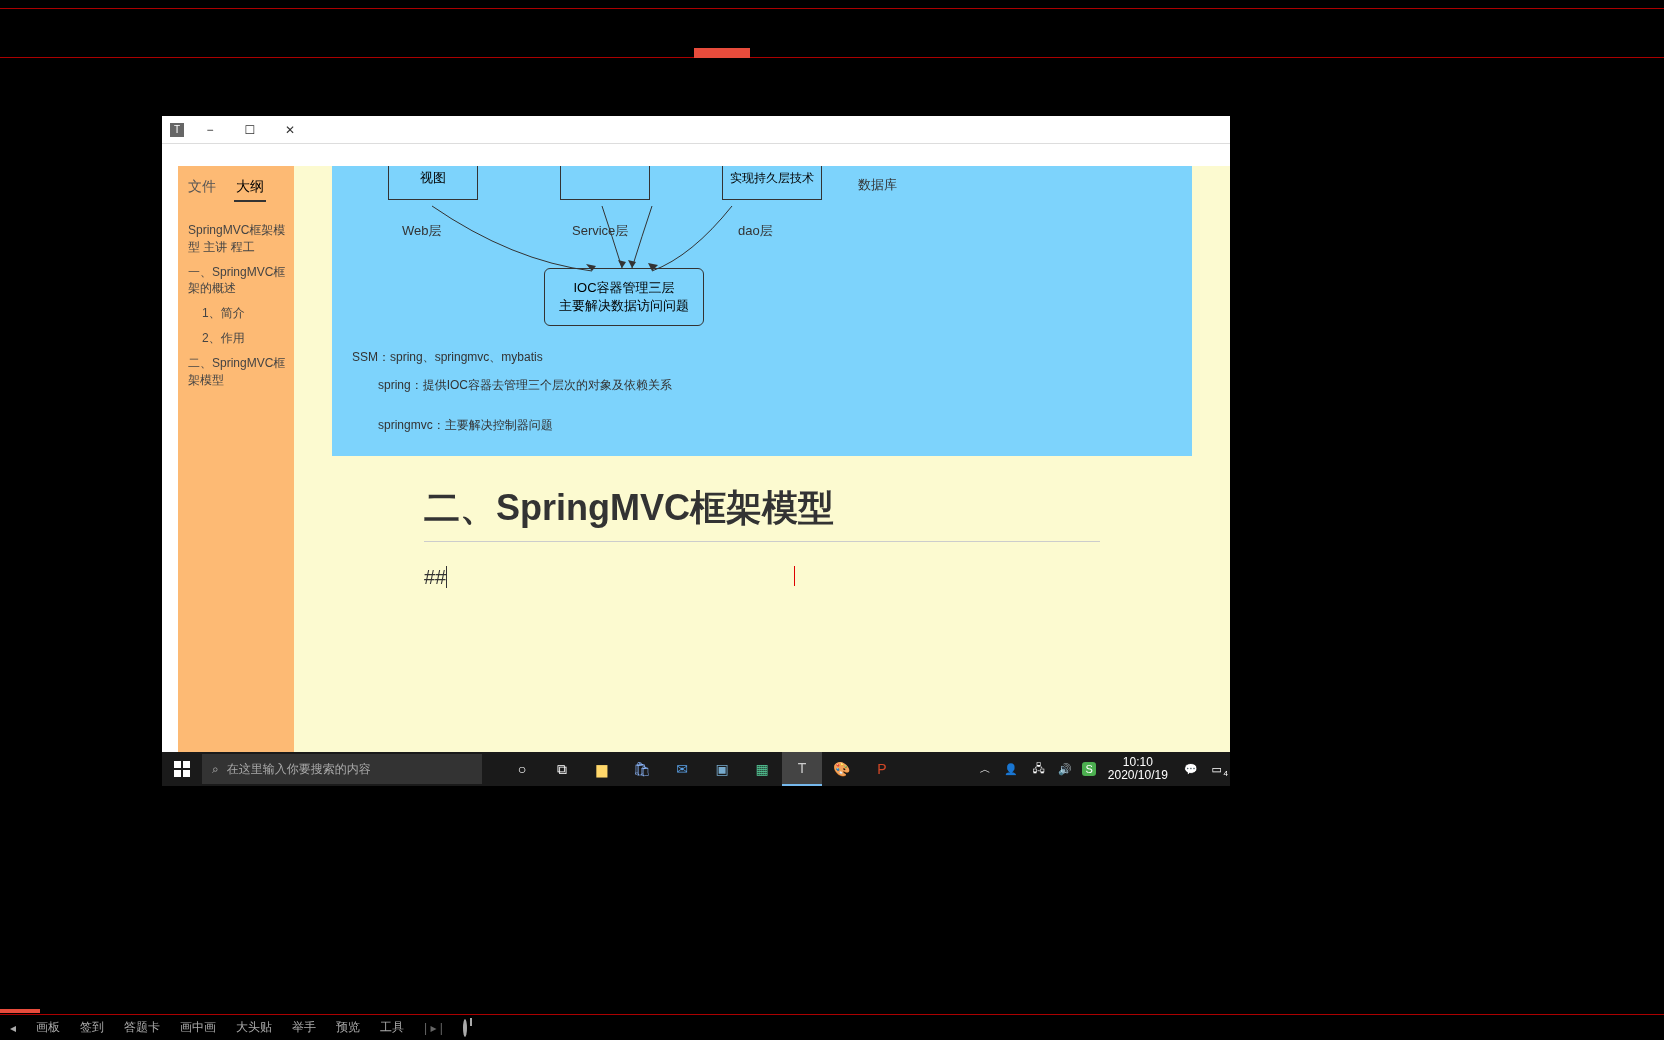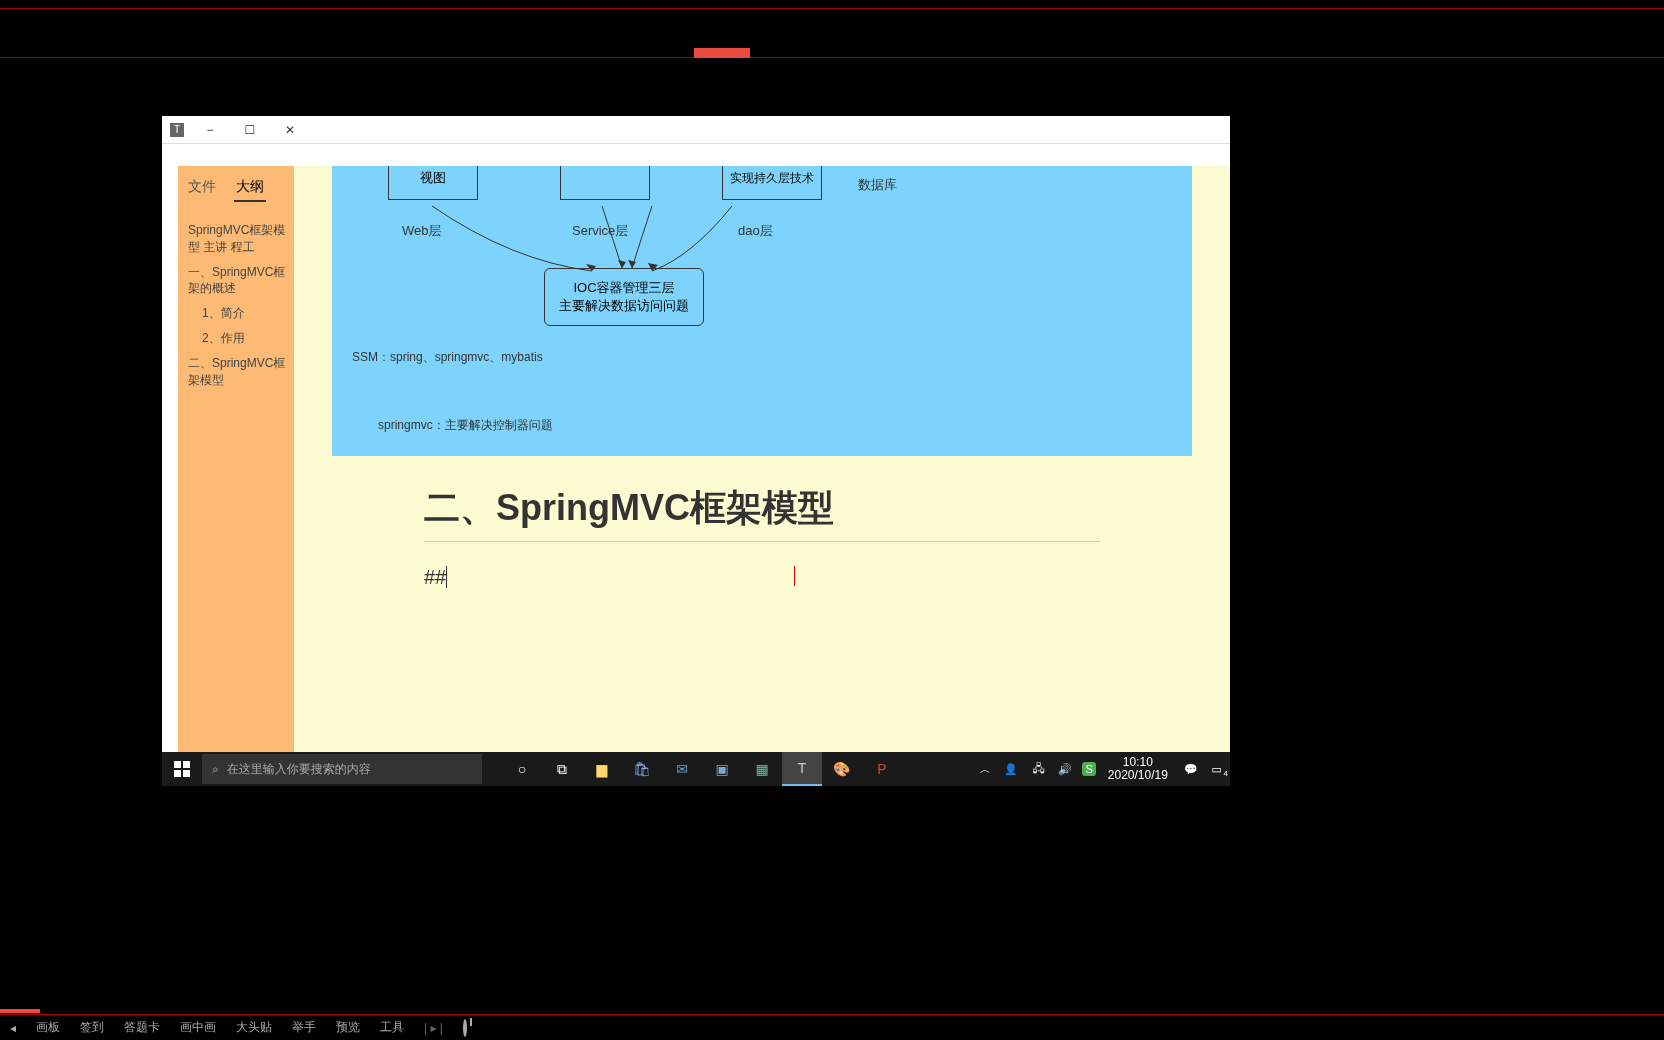--- a/index.html
+++ b/index.html
@@ -127,20 +127,21 @@
           <path d="M 270 40 Q 280 70, 290 102" stroke="#333" fill="none" stroke-width="1"></path>
           <path d="M 320 40 Q 310 70, 300 102" stroke="#333" fill="none" stroke-width="1"></path>
           <path d="M 400 40 Q 360 90, 320 105" stroke="#333" fill="none" stroke-width="1"></path>
           <polygon points="260,105 254,98 264,100" fill="#333"></polygon>
           <polygon points="290,102 286,94 294,96" fill="#333"></polygon>
           <polygon points="300,102 296,94 304,96" fill="#333"></polygon>
           <polygon points="320,105 316,97 326,99" fill="#333"></polygon>
         </svg>
 
         <div class="ssm-text" style="position:absolute; left:20px; top:180px;">SSM：spring、springmvc、mybatis</div>
+        <div class="ssm-text ssm-indent" style="position:absolute; left:20px; top:208px;">spring：提供IOC容器去管理三个层次的对象及依赖关系</div>
         <div class="ssm-text ssm-indent" style="position:absolute; left:20px; top:248px;">springmvc：主要解决控制器问题</div>
       </div>
 
       <div class="heading">二、SpringMVC框架模型</div>
       <div class="hash-line">
         <span>##</span>
         <span style="border-right:1px solid #333;"></span>
         <span class="cursor-caret"></span>
       </div>
     </div>

